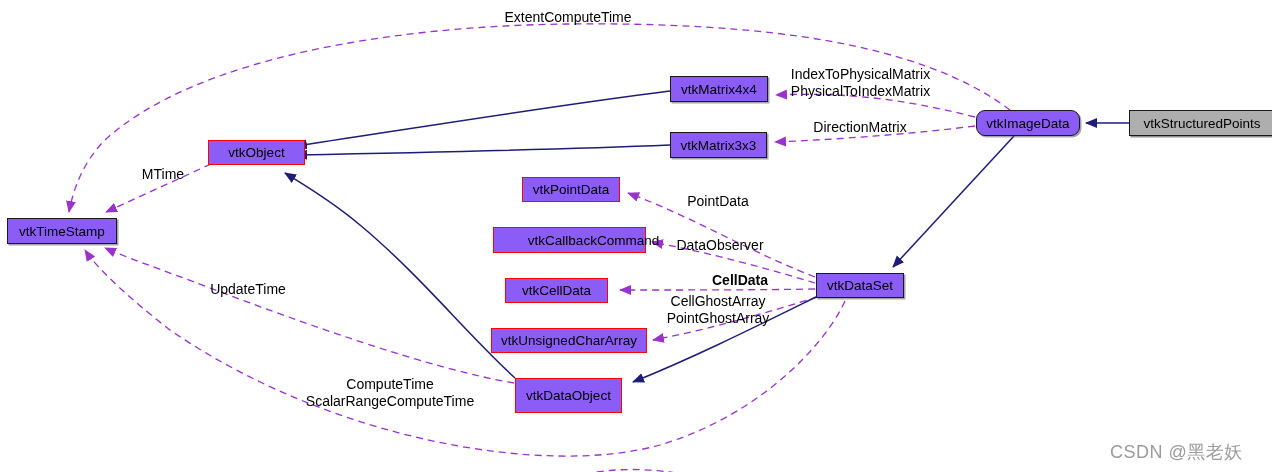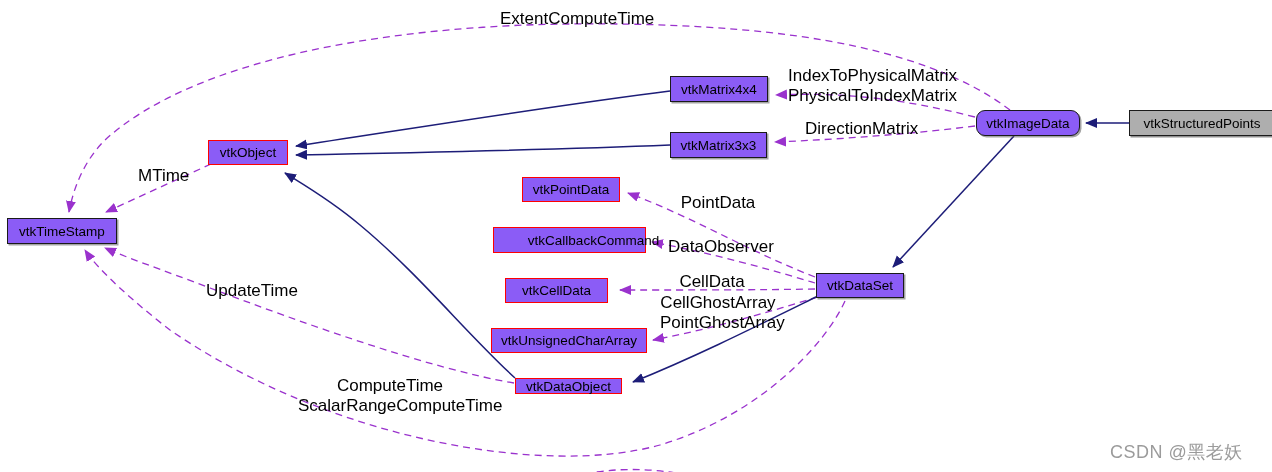--- a/index.html
+++ b/index.html
@@ -19,21 +19,21 @@
     white-space:nowrap;cursor:pointer;
   }
   .node.plain{box-shadow:1.5px 1.5px 0 rgba(90,90,90,0.55);}
   .node.red{border:1.5px solid var(--red-border);}
   .node.focus{
     background:var(--focus-fill);
     box-shadow:1.5px 1.5px 0 rgba(70,70,70,0.6);
     cursor:default;
   }
   .edge-label{
-    position:absolute;color:#000;font-size:17px;line-height:1.18;
+    position:absolute;color:#000;font-size:14px;line-height:1.18;
     text-align:center;white-space:pre-line;pointer-events:none;
   }
   #watermark{
     position:absolute;left:1110px;top:440px;width:160px;
     color:var(--watermark);font-size:18px;letter-spacing:0.5px;
   }
 </style>
 </head>
 <body>
 
@@ -63,40 +63,40 @@
 
     <path class="inherit" d="M1129,123 L1086,123" marker-end="url(#arrI)"></path>
     <path class="inherit" d="M1014,136 L893,267" marker-end="url(#arrI)"></path>
     <path class="inherit" d="M670,91 C550,106 390,132 296,146" marker-end="url(#arrI)"></path>
     <path class="inherit" d="M670,145 C550,150 400,153 296,155" marker-end="url(#arrI)"></path>
     <path class="inherit" d="M515,378 C465,332 420,275 360,225 C332,201 306,186 285,173" marker-end="url(#arrI)"></path>
     <path class="inherit" d="M818,296 C755,327 695,357 633,382" marker-end="url(#arrI)"></path>
   </svg>
 
   <div class="node plain" style="left:7px;top:218px;width:110px;height:26px;">vtkTimeStamp</div>
-  <div class="node red" style="left:208px;top:140px;width:80px;height:25px;">vtkObject</div>
+  <div class="node red" style="left:208px;top:140px;width:97px;height:25px;">vtkObject</div>
   <div class="node plain" style="left:670px;top:76px;width:98px;height:26px;">vtkMatrix4x4</div>
   <div class="node plain" style="left:670px;top:132px;width:97px;height:26px;text-align:right;">vtkMatrix3x3</div>
   <div class="node plain" style="left:976px;top:110px;width:104px;height:26px;border-radius:9px;">vtkImageData</div>
   <div class="node focus" style="left:1129px;top:110px;width:146px;height:26px;">vtkStructuredPoints</div>
   <div class="node red" style="left:522px;top:177px;width:98px;height:25px;">vtkPointData</div>
   <div class="node red" style="left:493px;top:227px;width:153px;height:26px;padding-left:48px;">vtkCallbackCommand</div>
   <div class="node red" style="left:505px;top:278px;width:103px;height:25px;">vtkCellData</div>
   <div class="node red" style="left:491px;top:328px;width:156px;height:25px;">vtkUnsignedCharArray</div>
-  <div class="node red" style="left:515px;top:378px;width:107px;height:16px;">vtkDataObject</div>
+  <div class="node red" style="left:515px;top:378px;width:107px;height:35px;">vtkDataObject</div>
   <div class="node plain" style="left:816px;top:273px;width:88px;height:25px;">vtkDataSet</div>
 
   <div class="edge-label" style="left:500px;top:9px;width:136px;">ExtentComputeTime</div>
   <div class="edge-label" style="left:788px;top:66px;width:145px;">IndexToPhysicalMatrix
 PhysicalToIndexMatrix</div>
   <div class="edge-label" style="left:805px;top:119px;width:110px;">DirectionMatrix</div>
   <div class="edge-label" style="left:138px;top:166px;width:50px;">MTime</div>
   <div class="edge-label" style="left:678px;top:193px;width:80px;">PointData</div>
   <div class="edge-label" style="left:668px;top:237px;width:104px;">DataObserver</div>
-  <div class="edge-label" style="left:676px;top:272px;width:72px;">CellData</div>
+  <div class="edge-label" style="left:704px;top:272px;width:72px;font-weight:bold;">CellData</div>
   <div class="edge-label" style="left:660px;top:293px;width:116px;">CellGhostArray
 PointGhostArray</div>
   <div class="edge-label" style="left:206px;top:281px;width:84px;">UpdateTime</div>
   <div class="edge-label" style="left:298px;top:376px;width:184px;">ComputeTime
 ScalarRangeComputeTime</div>
 
   <div id="watermark">CSDN @黑老妖</div>
 </div>
 
 </body></html>

